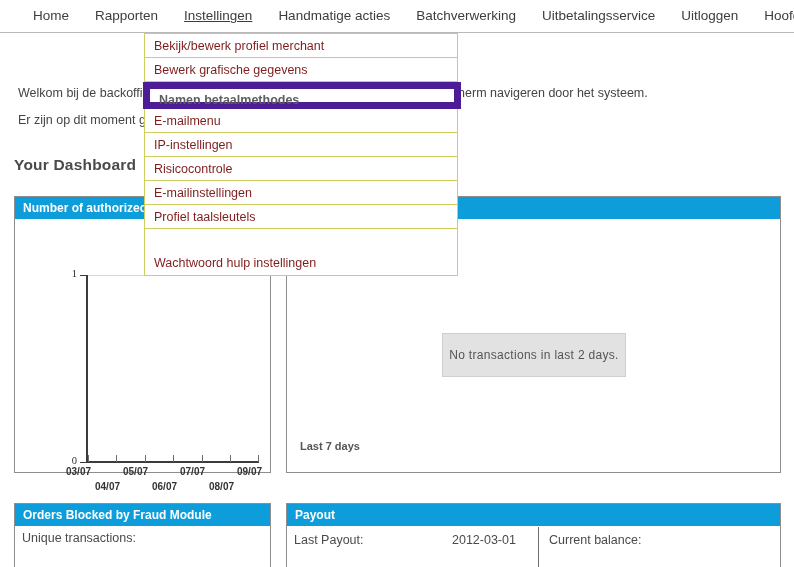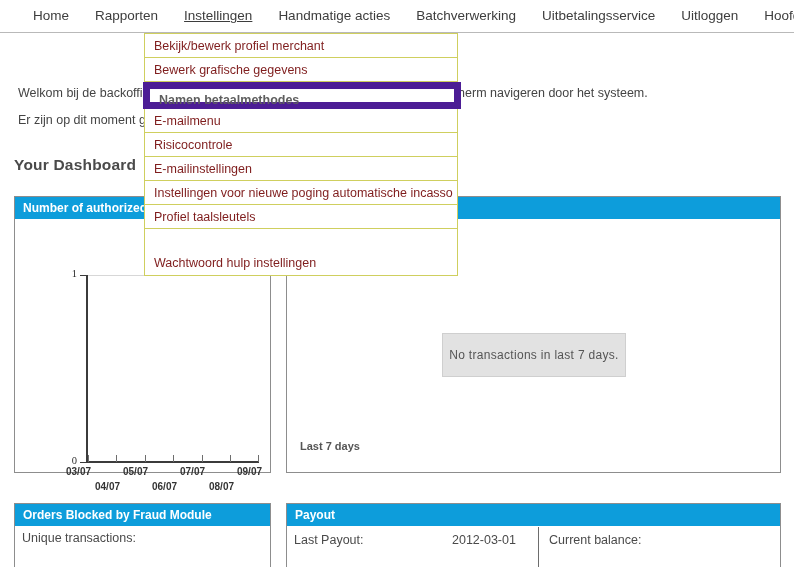--- a/index.html
+++ b/index.html
@@ -254,21 +254,21 @@
         <div class="xlabel" style="left:108px; top:247px;">05/07</div>
         <div class="xlabel" style="left:137px; top:262px;">06/07</div>
         <div class="xlabel" style="left:165px; top:247px;">07/07</div>
         <div class="xlabel" style="left:194px; top:262px;">08/07</div>
         <div class="xlabel" style="left:222px; top:247px;">09/07</div>
       </div>
     </div>
 
     <div class="panel" id="panel-trans">
       <div class="panel-head"></div>
-      <div id="no-trans-box">No transactions in last 7 days.</div>
+      <div id="no-trans-box">No transactions in last 2 days.</div>
       <div id="last7">Last 7 days</div>
     </div>
 
     <div class="panel" id="panel-fraud">
       <div class="panel-head">Orders Blocked by Fraud Module</div>
       <div class="fraud-line" id="fraud-l1">Unique transactions:</div>
       <div class="fraud-line" id="fraud-l2">None</div>
 
     </div>
 
@@ -281,20 +281,20 @@
 
     </div>
 
   </div>
 
   <div id="dropdown">
       <div class="menu-item">Bekijk/bewerk profiel merchant</div>
       <div class="menu-item">Bewerk grafische gegevens</div>
       <div class="menu-item highlighted">Namen betaalmethodes</div>
       <div class="menu-item">E-mailmenu</div>
+      <div class="menu-item">IP-instellingen</div>
       <div class="menu-item">Risicocontrole</div>
       <div class="menu-item">E-mailinstellingen</div>
-      <div class="menu-item">Instellingen voor nieuwe poging automatische incasso</div>
       <div class="menu-item">Profiel taalsleutels</div>
       <div class="menu-item">Wachtwoord hulp instellingen</div>
     </div>
 
 </div>
 
 </body></html>

